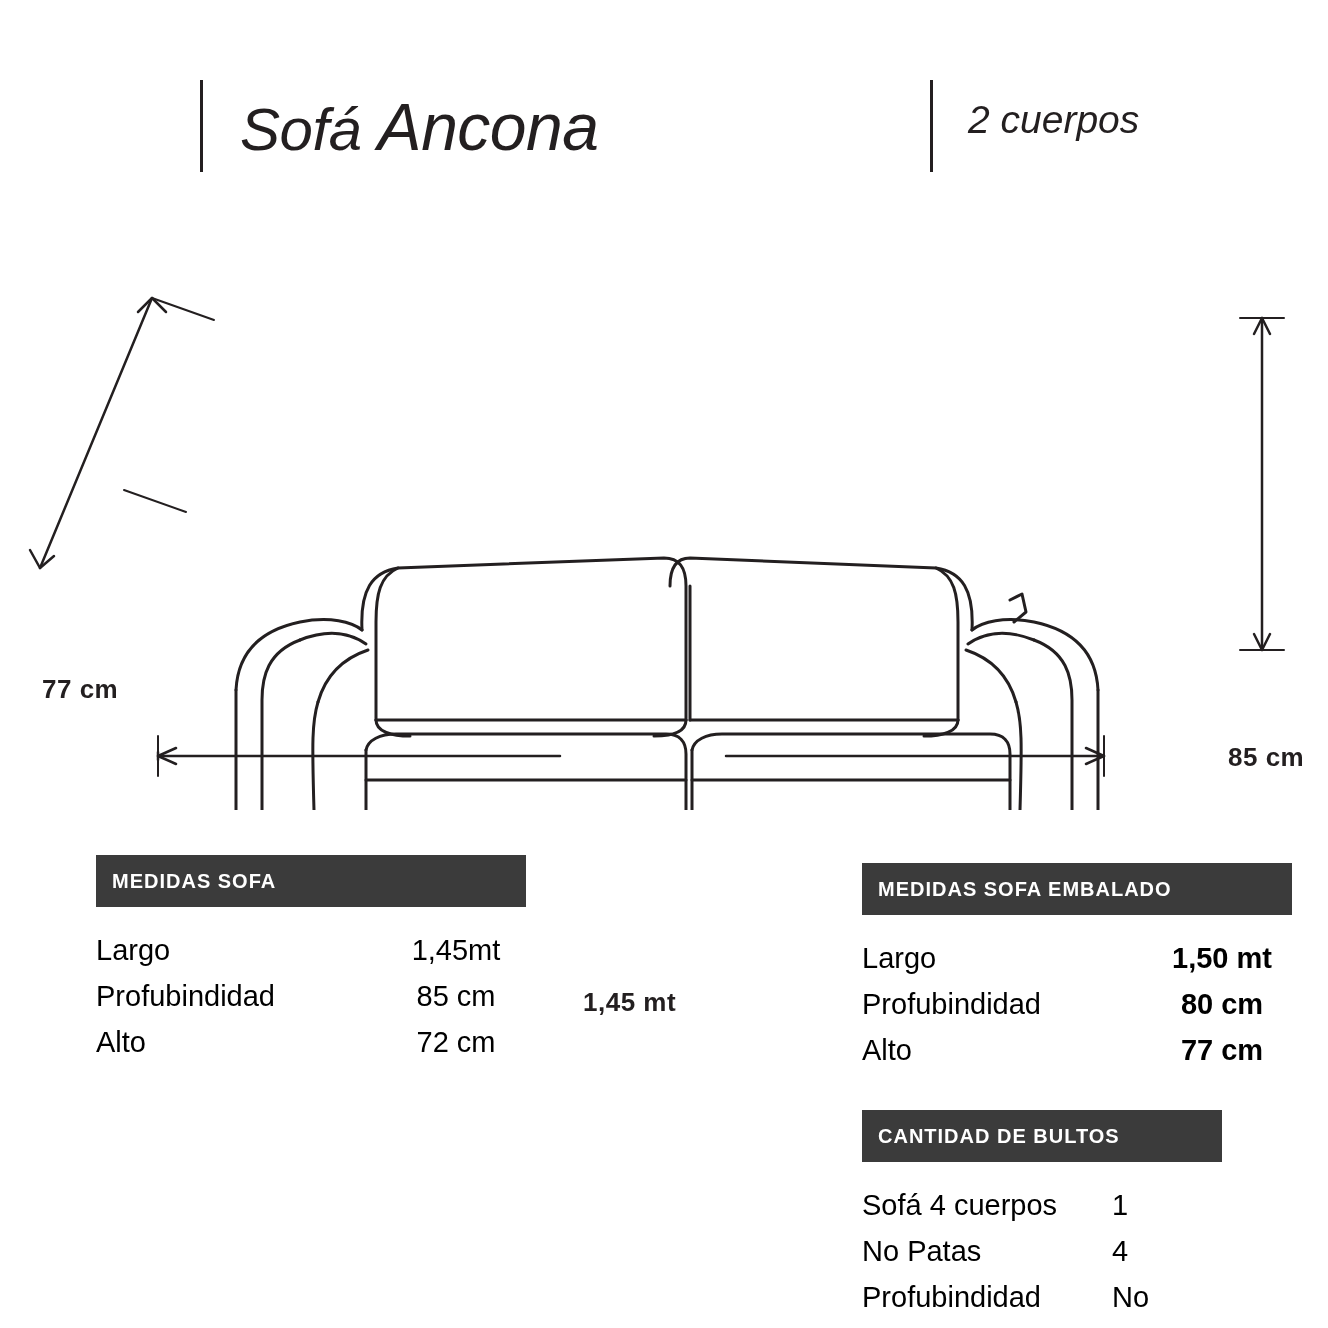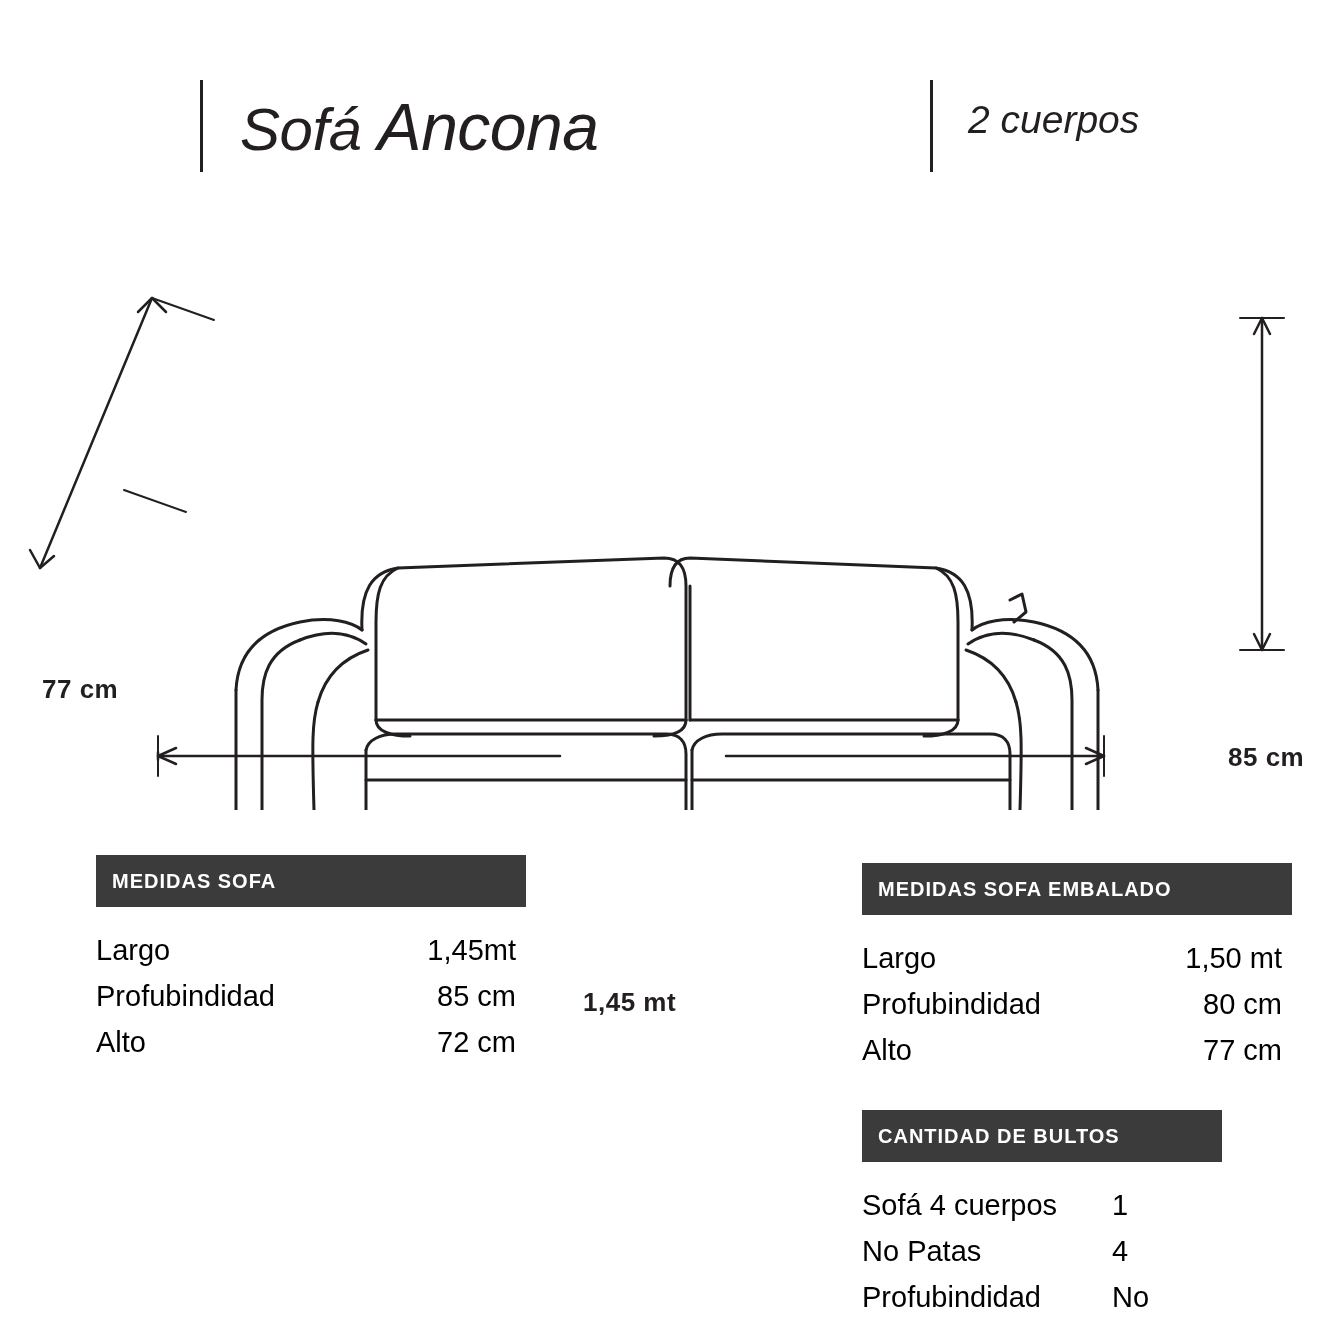--- a/index.html
+++ b/index.html
@@ -102,22 +102,22 @@
 
   .spec-rows { margin-top: 20px; }
   .spec-row {
     display: flex;
     font-size: 29px;
     line-height: 46px;
     color: #000000;
   }
   .spec-row .k { width: 300px; }
   .spec-row .v { flex: 1; text-align: left; }
-  #spec-left .spec-row .v  { text-align: right; padding-right: 10px; }
-  #spec-right .spec-row .v { text-align: right; padding-right: 10px; }
+  #spec-left .spec-row .v  { text-align: center; padding-right: 10px; }
+  #spec-right .spec-row .v { text-align: center; padding-right: 10px; font-weight: bold; }
   #spec-bultos .spec-row .k { width: 250px; }
   #spec-bultos .spec-row .v { text-align: left; }
 </style>
 </head>
 <body>
 
 <div id="title-bar">
   <div class="title-rule" id="title-rule-left"></div>
   <div class="title-rule" id="title-rule-right"></div>
   <div id="title-main">

